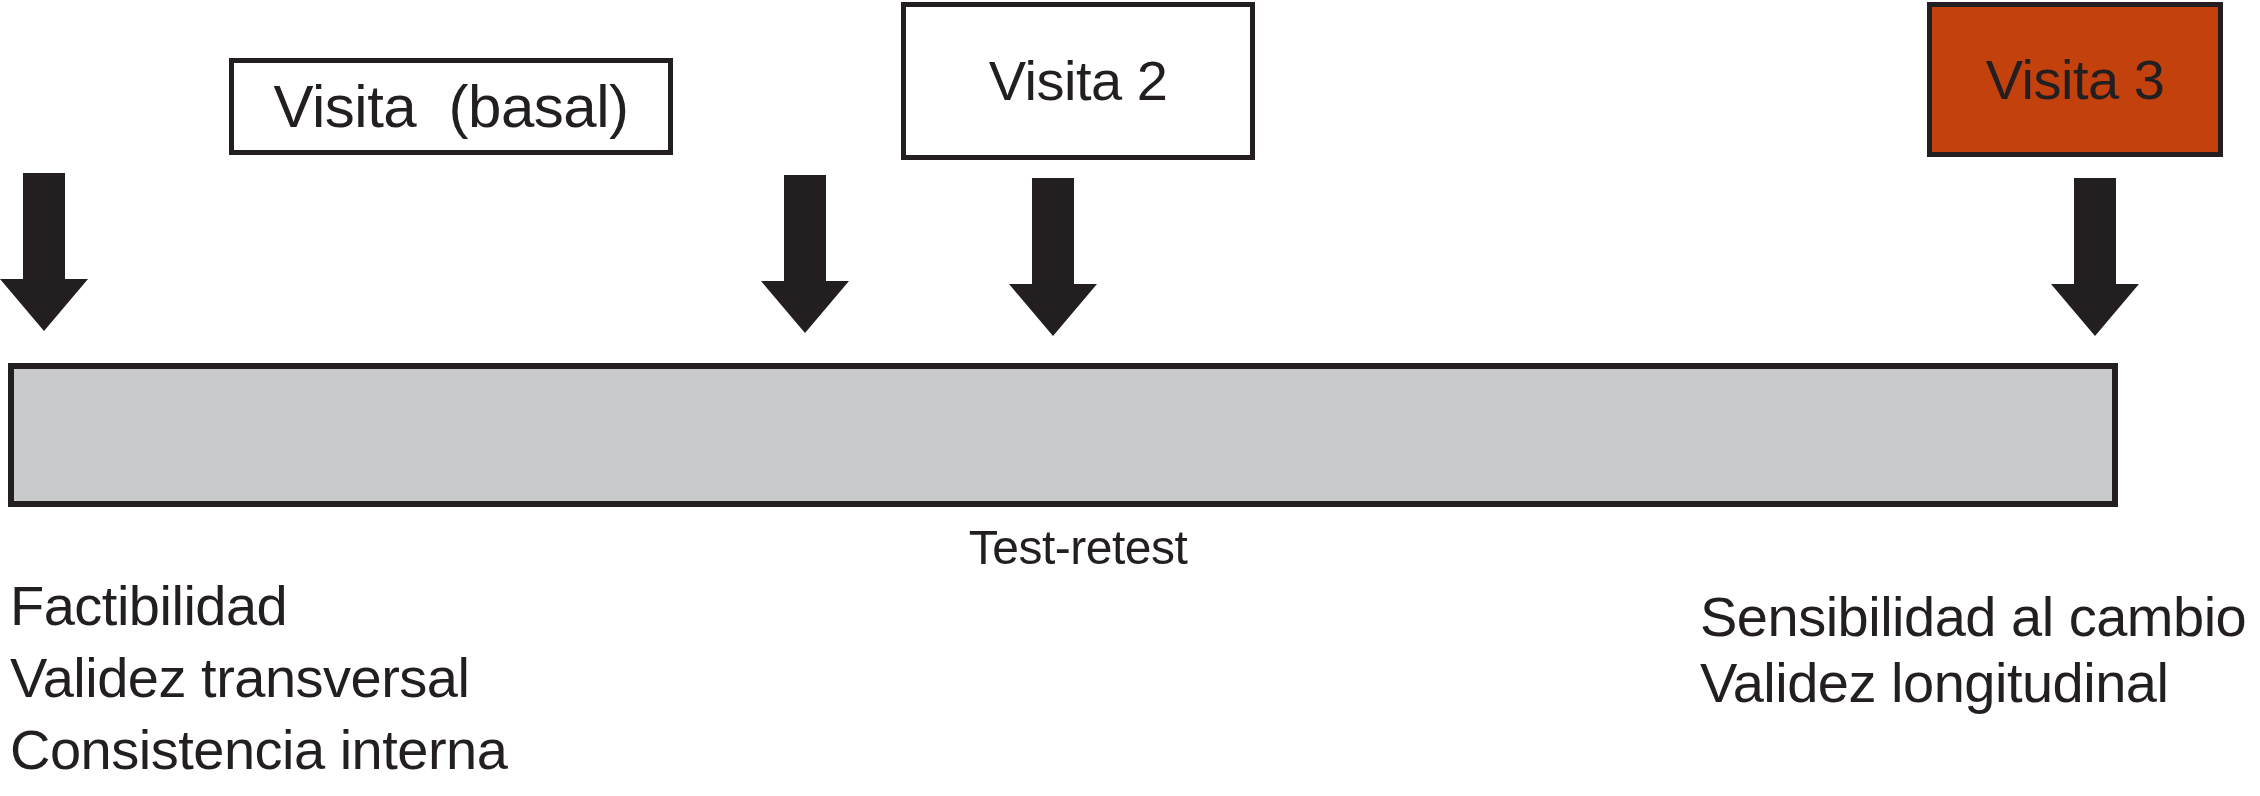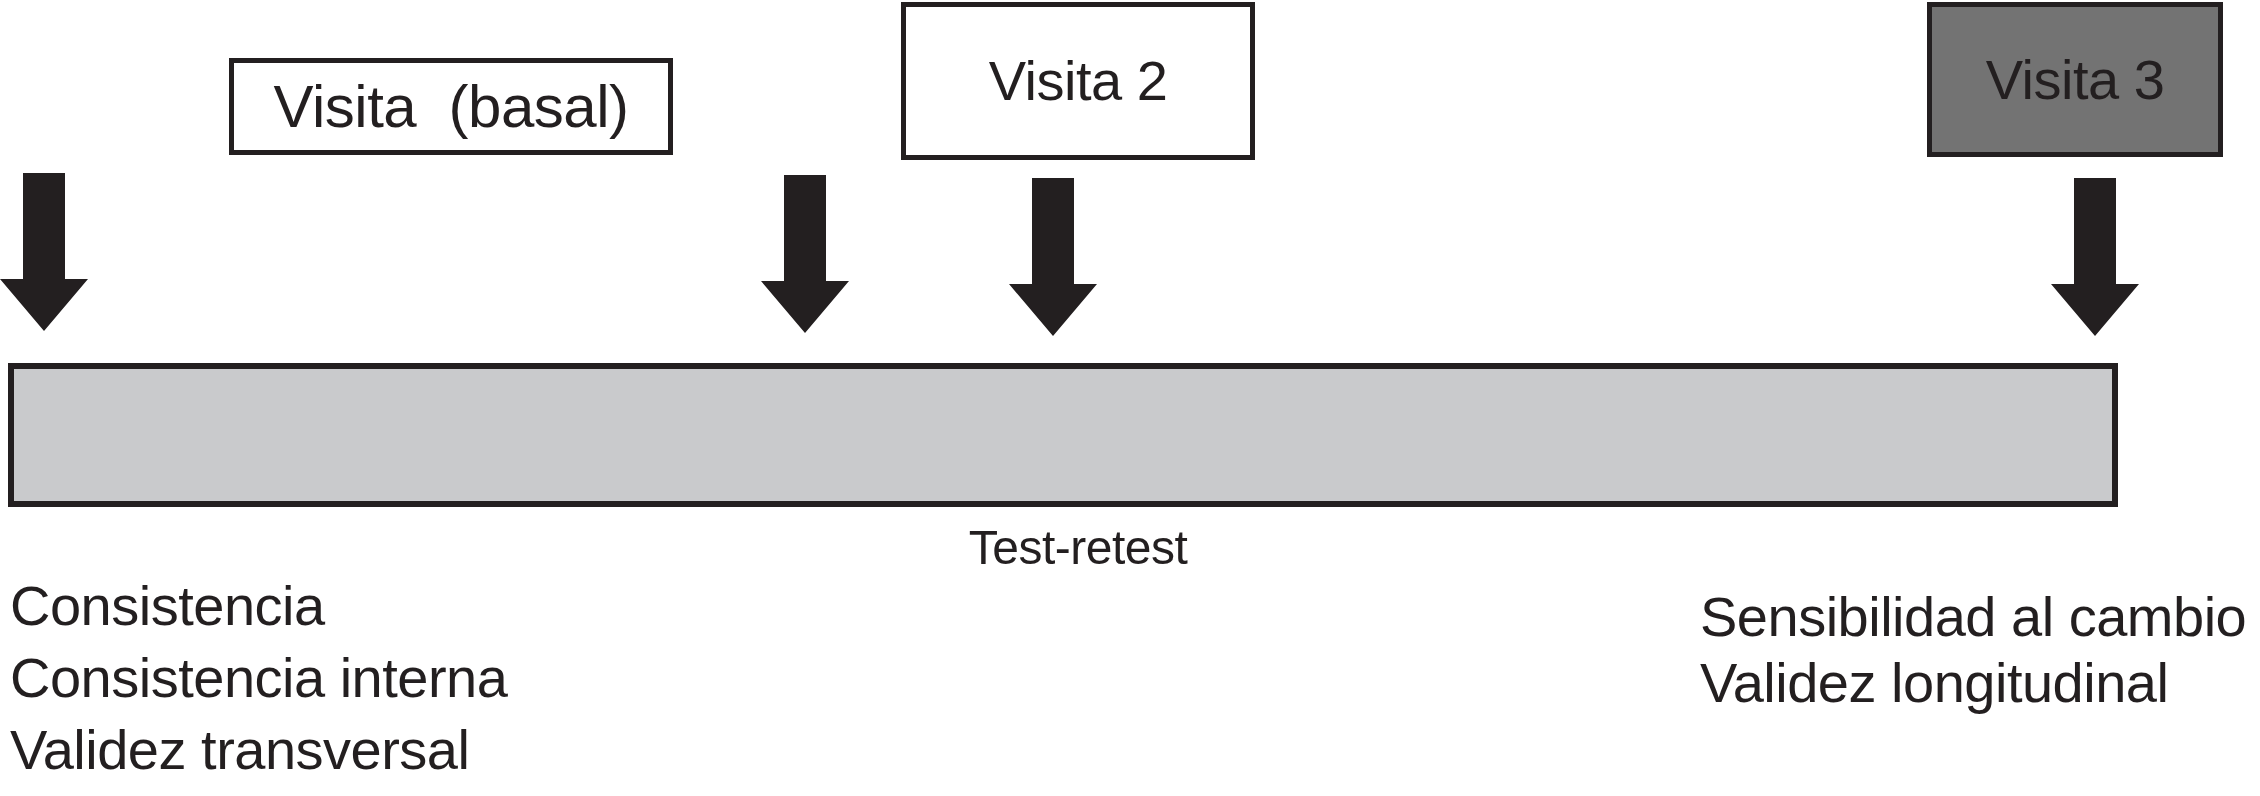--- a/index.html
+++ b/index.html
@@ -103,21 +103,21 @@
 <div class="canvas" style="color: rgb(35, 31, 32);">
 
   <div class="visit-box box-basal" style="border-color: rgb(35, 31, 32); background: rgb(255, 255, 255);">
     <div class="line">Visita  (basal)</div>
   </div>
 
   <div class="visit-box box-visit2" style="border-color: rgb(35, 31, 32); background: rgb(255, 255, 255); align-items: center;">
     <div class="line">Visita 2</div>
   </div>
 
-  <div class="visit-box box-visit3" style="border-color: rgb(35, 31, 32); background: #737373; gap: 48px;">
+  <div class="visit-box box-visit3" style="border-color: rgb(35, 31, 32); background: #c2410c; gap: 48px;">
     <div class="line">Visita 3</div>
   </div>
 
   <svg class="arrow arrow-1" viewBox="0 0 88 158" xmlns="http://www.w3.org/2000/svg">
     <polygon points="23,0 65,0 65,106 88,106 44,158 0,106 23,106" fill="#231f20"></polygon>
   </svg>
   <svg class="arrow arrow-2" viewBox="0 0 88 158" xmlns="http://www.w3.org/2000/svg">
     <polygon points="23,0 65,0 65,106 88,106 44,158 0,106 23,106" fill="#231f20"></polygon>
   </svg>
   <svg class="arrow arrow-3" viewBox="0 0 88 158" xmlns="http://www.w3.org/2000/svg">
@@ -125,23 +125,23 @@
   </svg>
   <svg class="arrow arrow-4" viewBox="0 0 88 158" xmlns="http://www.w3.org/2000/svg">
     <polygon points="23,0 65,0 65,106 88,106 44,158 0,106 23,106" fill="#231f20"></polygon>
   </svg>
 
   <div class="timeline-bar" style="background: rgb(201, 202, 204); border-color: rgb(35, 31, 32);"></div>
 
   <div class="test-retest">Test-retest</div>
 
   <div class="notes notes-left">
-    <div>Consistencia</div>
+    <div>Factibilidad</div>
+    <div>Validez transversal</div>
     <div>Consistencia interna</div>
-    <div>Validez transversal</div>
   </div>
 
   <div class="notes notes-right">
     <div>Sensibilidad al cambio</div>
     <div>Validez longitudinal</div>
   </div>
 
 </div>
 
 </body></html>

